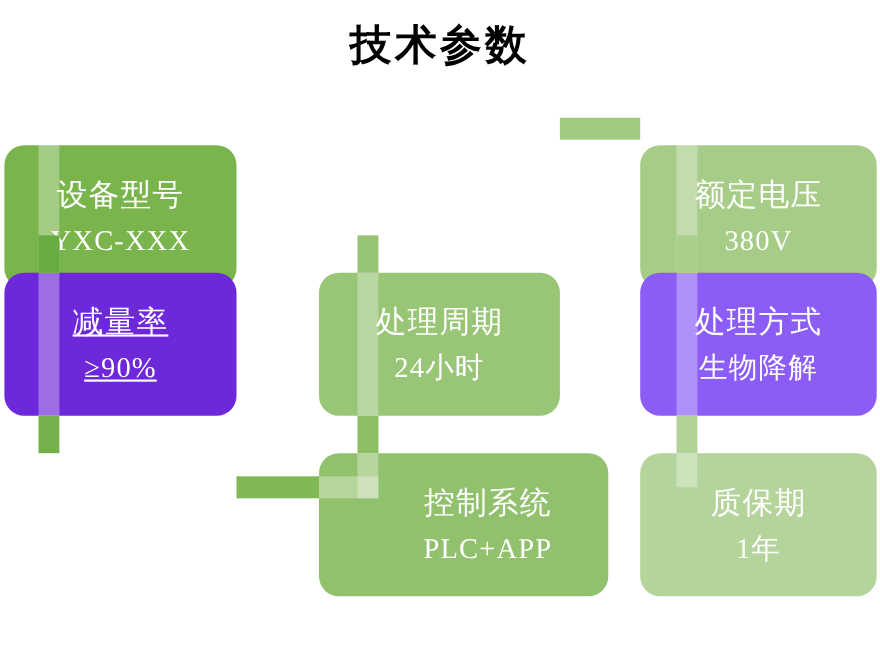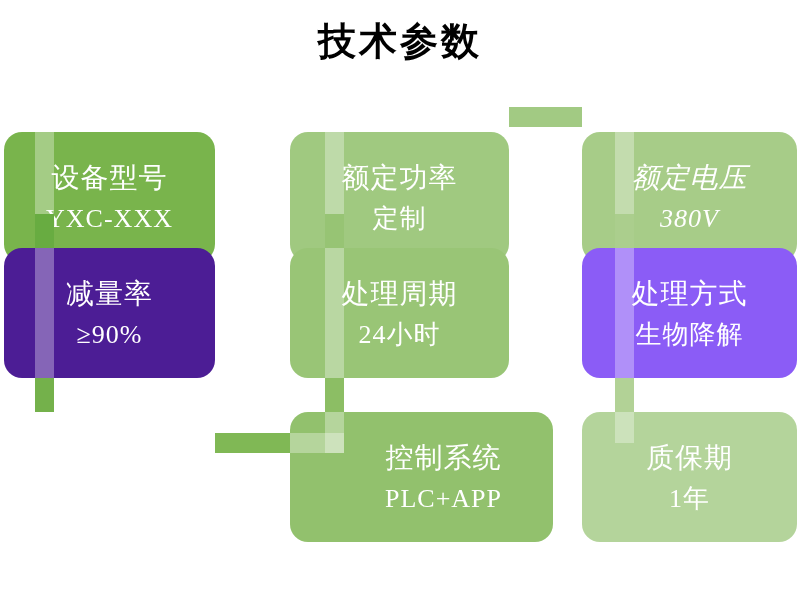--- a/index.html
+++ b/index.html
@@ -63,30 +63,26 @@
   <div class="gap gap-4" style="background-color: rgb(140, 190, 100);"></div>
   <div class="gap gap-5" style="background-color: rgb(151, 196, 116);"></div>
   <div class="gap gap-6" style="background-color: rgb(162, 202, 131);"></div>
   <div class="gap gap-7" style="background-color: rgb(171, 206, 141);"></div>
   <div class="gap gap-8" style="background-color: rgb(178, 210, 150);"></div>
 
   <div class="box c1 r1" style="background-color: rgb(121, 180, 76);">
     <span class="label">设备型号</span>
     <span class="value">YXC-XXX</span>
   </div>
-  <div class="box c2 r1" style="background-color: rgb(160, 201, 128);">
-    <span class="label">额定功率</span>
-    <span class="value">定制</span>
-  </div>
-  <div class="box c3 r1" style="background-color: rgb(167, 204, 136); font-style: italic;">
+  <div class="box c3 r1" style="background-color: rgb(167, 204, 136);">
     <span class="label">额定电压</span>
     <span class="value">380V</span>
   </div>
 
-  <div class="box c1 r2" style="background-color: #4c1d95;">
+  <div class="box c1 r2" style="background-color: #6d28d9; text-decoration: underline;">
     <span class="label">减量率</span>
     <span class="value">≥90%</span>
   </div>
   <div class="box c2 r2" style="background-color: rgb(153, 197, 118);">
     <span class="label">处理周期</span>
     <span class="value">24小时</span>
   </div>
   <div class="box c3 r2" style="background-color: #8b5cf6;">
     <span class="label">处理方式</span>
     <span class="value">生物降解</span>

